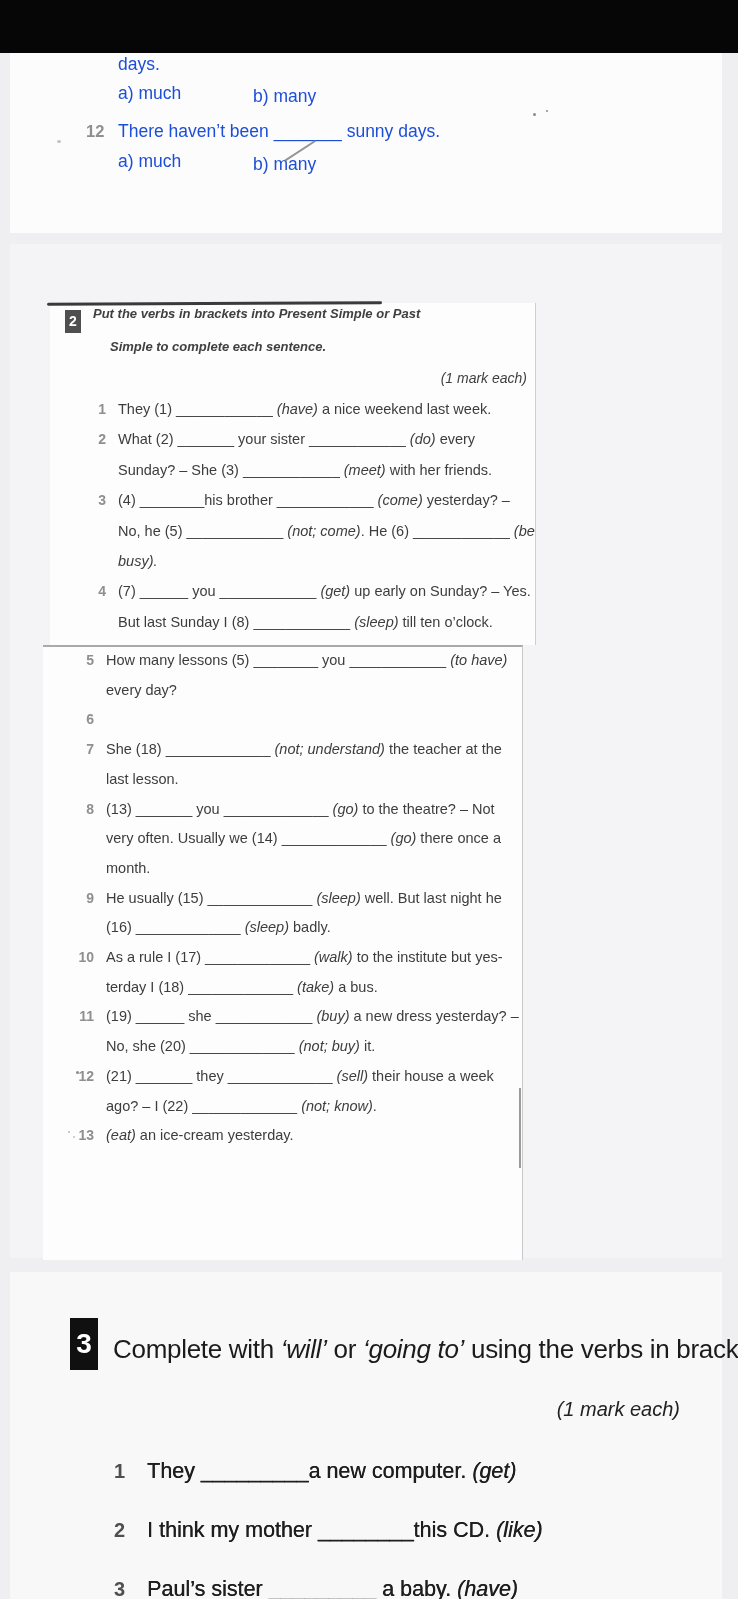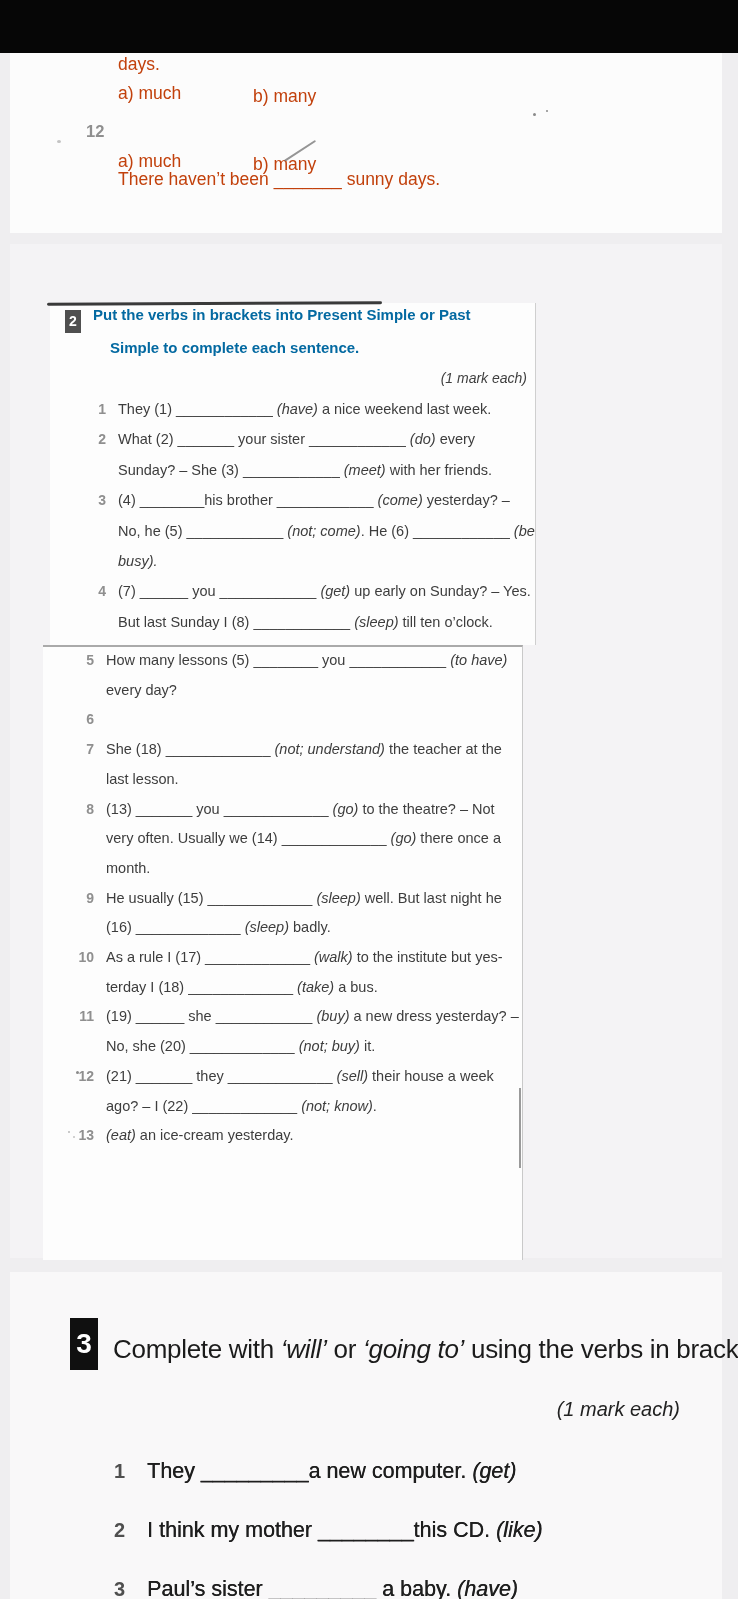--- a/index.html
+++ b/index.html
@@ -23,30 +23,30 @@
   
   #scanbox-a { left:50px; top:303px; width:485px; height:342px; background:#fdfdfd;
                border-right:1px solid #cfcfcf; }
   #scanbox-b { left:43px; top:645px; width:479px; height:613px; background:#fdfdfd;
                border-top:2px solid #aaa; border-right:1px solid #c9c9c9; }
   #scan-topline { left:47px; top:302px; width:335px; height:3px; background:#3a3a3a;
                   transform:rotate(-0.25deg); border-radius:2px; }
   #scan-edge-dark { left:519px; top:1088px; width:2px; height:80px; background:#9a9a9a; }
 
   
-  .t1 { font-size:17.5px; color:#c2410c; white-space:pre; }
+  .t1 { font-size:17.5px; color:#1d4ed8; white-space:pre; }
   .t1num { font-size:16.5px; font-weight:700; color:#8f8f8f; }
   #pen-stroke { left:284px; top:160px; width:37px; height:2px; background:#828282;
                 border-radius:2px; transform:rotate(-33deg); transform-origin:0 0; opacity:.85; }
   .speck { position:absolute; border-radius:50%; background:#8a8a8a; }
 
   
   .badge2 { left:65px; top:310px; width:16px; height:23px; background:var(--badge2,#4f4f4f);
             color:#fff; font-size:14px; font-weight:700; text-align:center; line-height:23px; }
-  .ex2-title { font-size:15px; font-weight:700; color:#0369a1; white-space:pre; }
+  .ex2-title { font-size:13px; font-weight:700; color:#404040; white-space:pre;font-style:italic; }
   .ex2-marks { font-size:14px; font-style:italic; color:#3f3f3f; text-align:right; }
   .ex2 { font-size:14.5px; color:#3d3d3d; }
   .ex2 .ex-item { display:flex; align-items:flex-start; }
   .ex2 .ex-num  { flex:none; width:18px; margin-right:12px; text-align:right;
                   font-size:14px; font-weight:700; color:#8f8f8f; line-height:30.4px; }
   #ex2-items-b .ex-num { line-height:29.7px; }
   .ex2 .ex-line { line-height:30.4px; white-space:pre; }
   #ex2-items-b .ex-line { line-height:29.7px; }
 
   
@@ -72,21 +72,21 @@
 <div id="scanbox-b" class="abs"></div>
 <div id="scan-topline" class="abs"></div>
 <div id="scan-edge-dark" class="abs"></div>
 
 <div class="abs t1" style="left:118px; top:54px;">days.</div>
 
 <div class="abs t1" style="left:118px; top:83px;">a) much</div>
 <div class="abs t1" style="left:253px; top:86px;">b) many</div>
 
 <div class="abs t1num" style="left:86px; top:122px;">12</div>
-<div class="abs t1" style="left:118px; top:121px;margin-top:48px;">There haven’t been _______ sunny days.</div>
+<div class="abs t1" style="left:118px; top:121px;">There haven’t been _______ sunny days.</div>
 
 <div class="abs t1" style="left:118px; top:151px;">a) much</div>
 <div class="abs t1" style="left:253px; top:154px;">b) many</div>
 
 <div id="pen-stroke" class="abs"></div>
 <div class="speck" style="left:533px; top:113px; width:3px; height:3px;"></div>
 <div class="speck" style="left:546px; top:110px; width:2px; height:2px;"></div>
 <div class="speck" style="left:57px; top:140px; width:4px; height:3px; opacity:.5;"></div>
 <div class="speck" style="left:76px; top:1071px; width:3px; height:3px;"></div>
 <div class="speck" style="left:68px; top:1131px; width:2px; height:2px; opacity:.6;"></div>

